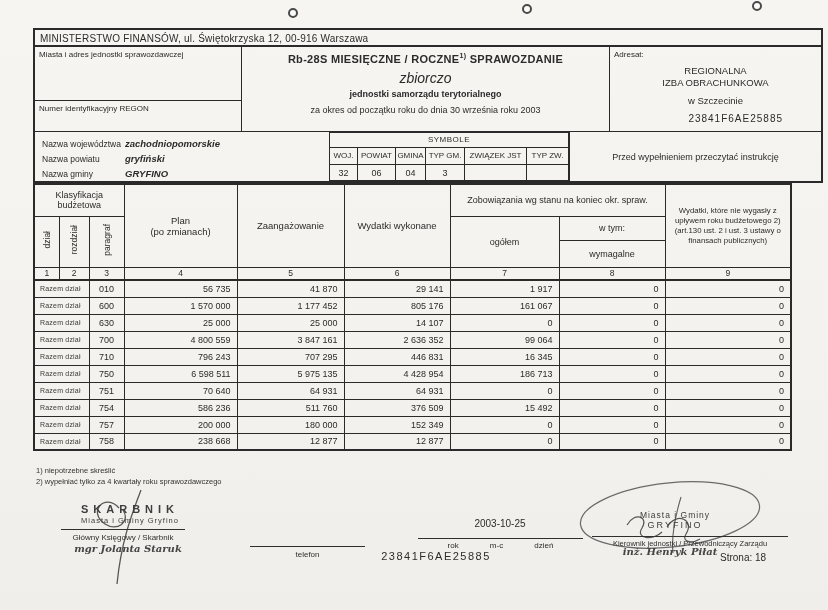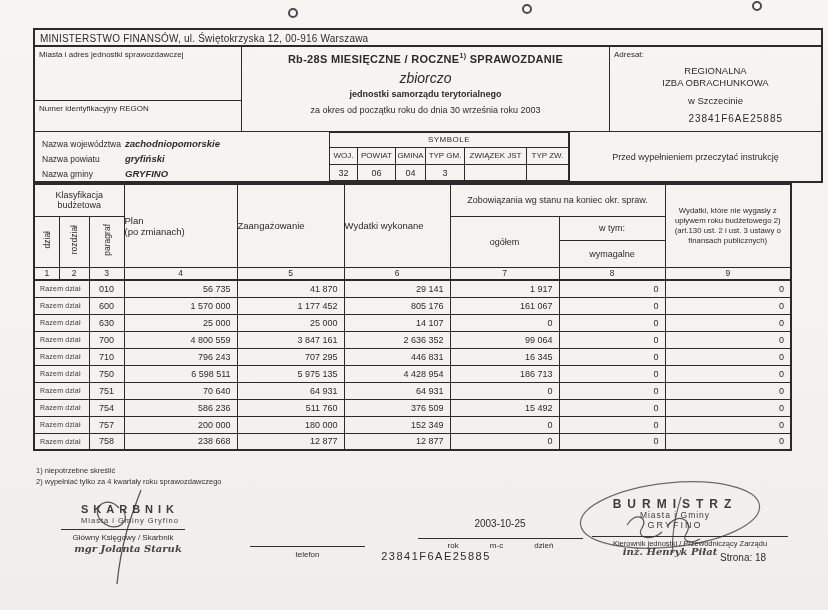--- a/index.html
+++ b/index.html
@@ -66,21 +66,21 @@
   table.main-table {
     position: absolute; left: 33px; top: 183px;
     border-collapse: collapse; table-layout: fixed; width: 757px;
     border: 2px solid #2a2a2a;
   }
   .main-table th, .main-table td {
     border: 1px solid #2a2a2a; font-weight: normal;
     overflow: hidden; vertical-align: middle;
   }
   .h-class { height: 32px; font-size: 9px; text-align: center; }
-  .h-main { font-size: 9.5px; text-align: left; }
+  .h-main { font-size: 9.5px; text-align: center; }
   .h-zob { font-size: 9px; text-align: center; padding: 0 14px; }
   .h-col9 { font-size: 7.8px; text-align: center; padding: 2px 4px; line-height: 1.3; }
   .h-rot { text-align: center; }
   .rot { writing-mode: vertical-rl; transform: rotate(180deg); font-size: 8.5px; display: inline-block; }
   .h-ogolem { font-size: 9px; text-align: center; }
   .h-wtym { height: 24px; font-size: 9px; text-align: center; }
   .h-wym { height: 27px; font-size: 9px; text-align: center; }
   tr.nums td { height: 13px; font-size: 8.5px; text-align: center; border-bottom: 2px solid #2a2a2a; }
   tbody td { height: 17px; font-size: 9px; }
   td.c-label { font-size: 7px; color: #3a3a3a; padding-left: 5px; letter-spacing: .2px; }
@@ -365,21 +365,20 @@
   <div class="abs date-units" style="left:418px; top:541px; width:165px;">
     <span>rok</span>
     <span>m-c</span>
     <span>dzień</span>
   </div>
   <div class="abs footer-code" style="left:356px; top:550px; width:160px;">23841F6AE25885</div>
 
   <svg class="scribble" style="left:565px; top:478px;" width="230" height="90" viewBox="0 0 230 90">
     <ellipse cx="105" cy="37" rx="90" ry="32" transform="rotate(-6 105 37)" fill="none" stroke="#6a6a6a" stroke-width="1.2"></ellipse>
   </svg>
-  <div class="abs stamp" style="left:575px; top:497px; width:200px; font-size:12px; font-weight:bold; letter-spacing:6px;">BURMISTRZ</div>
   <div class="abs stamp" style="left:575px; top:510px; width:200px; font-size:8.5px; letter-spacing:1px;">Miasta i Gminy</div>
   <div class="abs stamp" style="left:575px; top:520px; width:200px; font-size:9px; letter-spacing:2px;">GRYFINO</div>
   <svg class="scribble" style="left:615px; top:495px;" width="110" height="60" viewBox="0 0 110 60">
     <path d="M12,30 c8,-14 22,-8 15,3 c-7,11 11,13 20,4 M52,32 c10,-16 28,-7 19,7 c-5,8 6,10 14,5" fill="none" stroke="#3c3c3c" stroke-width="1.2" opacity="0.85"></path>
     <path d="M66,2 C60,22 56,40 58,58" fill="none" stroke="#3c3c3c" stroke-width="1.1" opacity="0.8"></path>
   </svg>
   <div class="abs sig-line" style="left:592px; top:536px; width:196px;"></div>
   <div class="abs tiny-label" style="left:578px; top:539px; width:224px;">Kierownik jednostki / Przewodniczący Zarządu</div>
   <div class="abs hand" style="left:585px; top:546px; width:170px; font-size:10px; text-align:center;">inż. Henryk Piłat</div>
 

